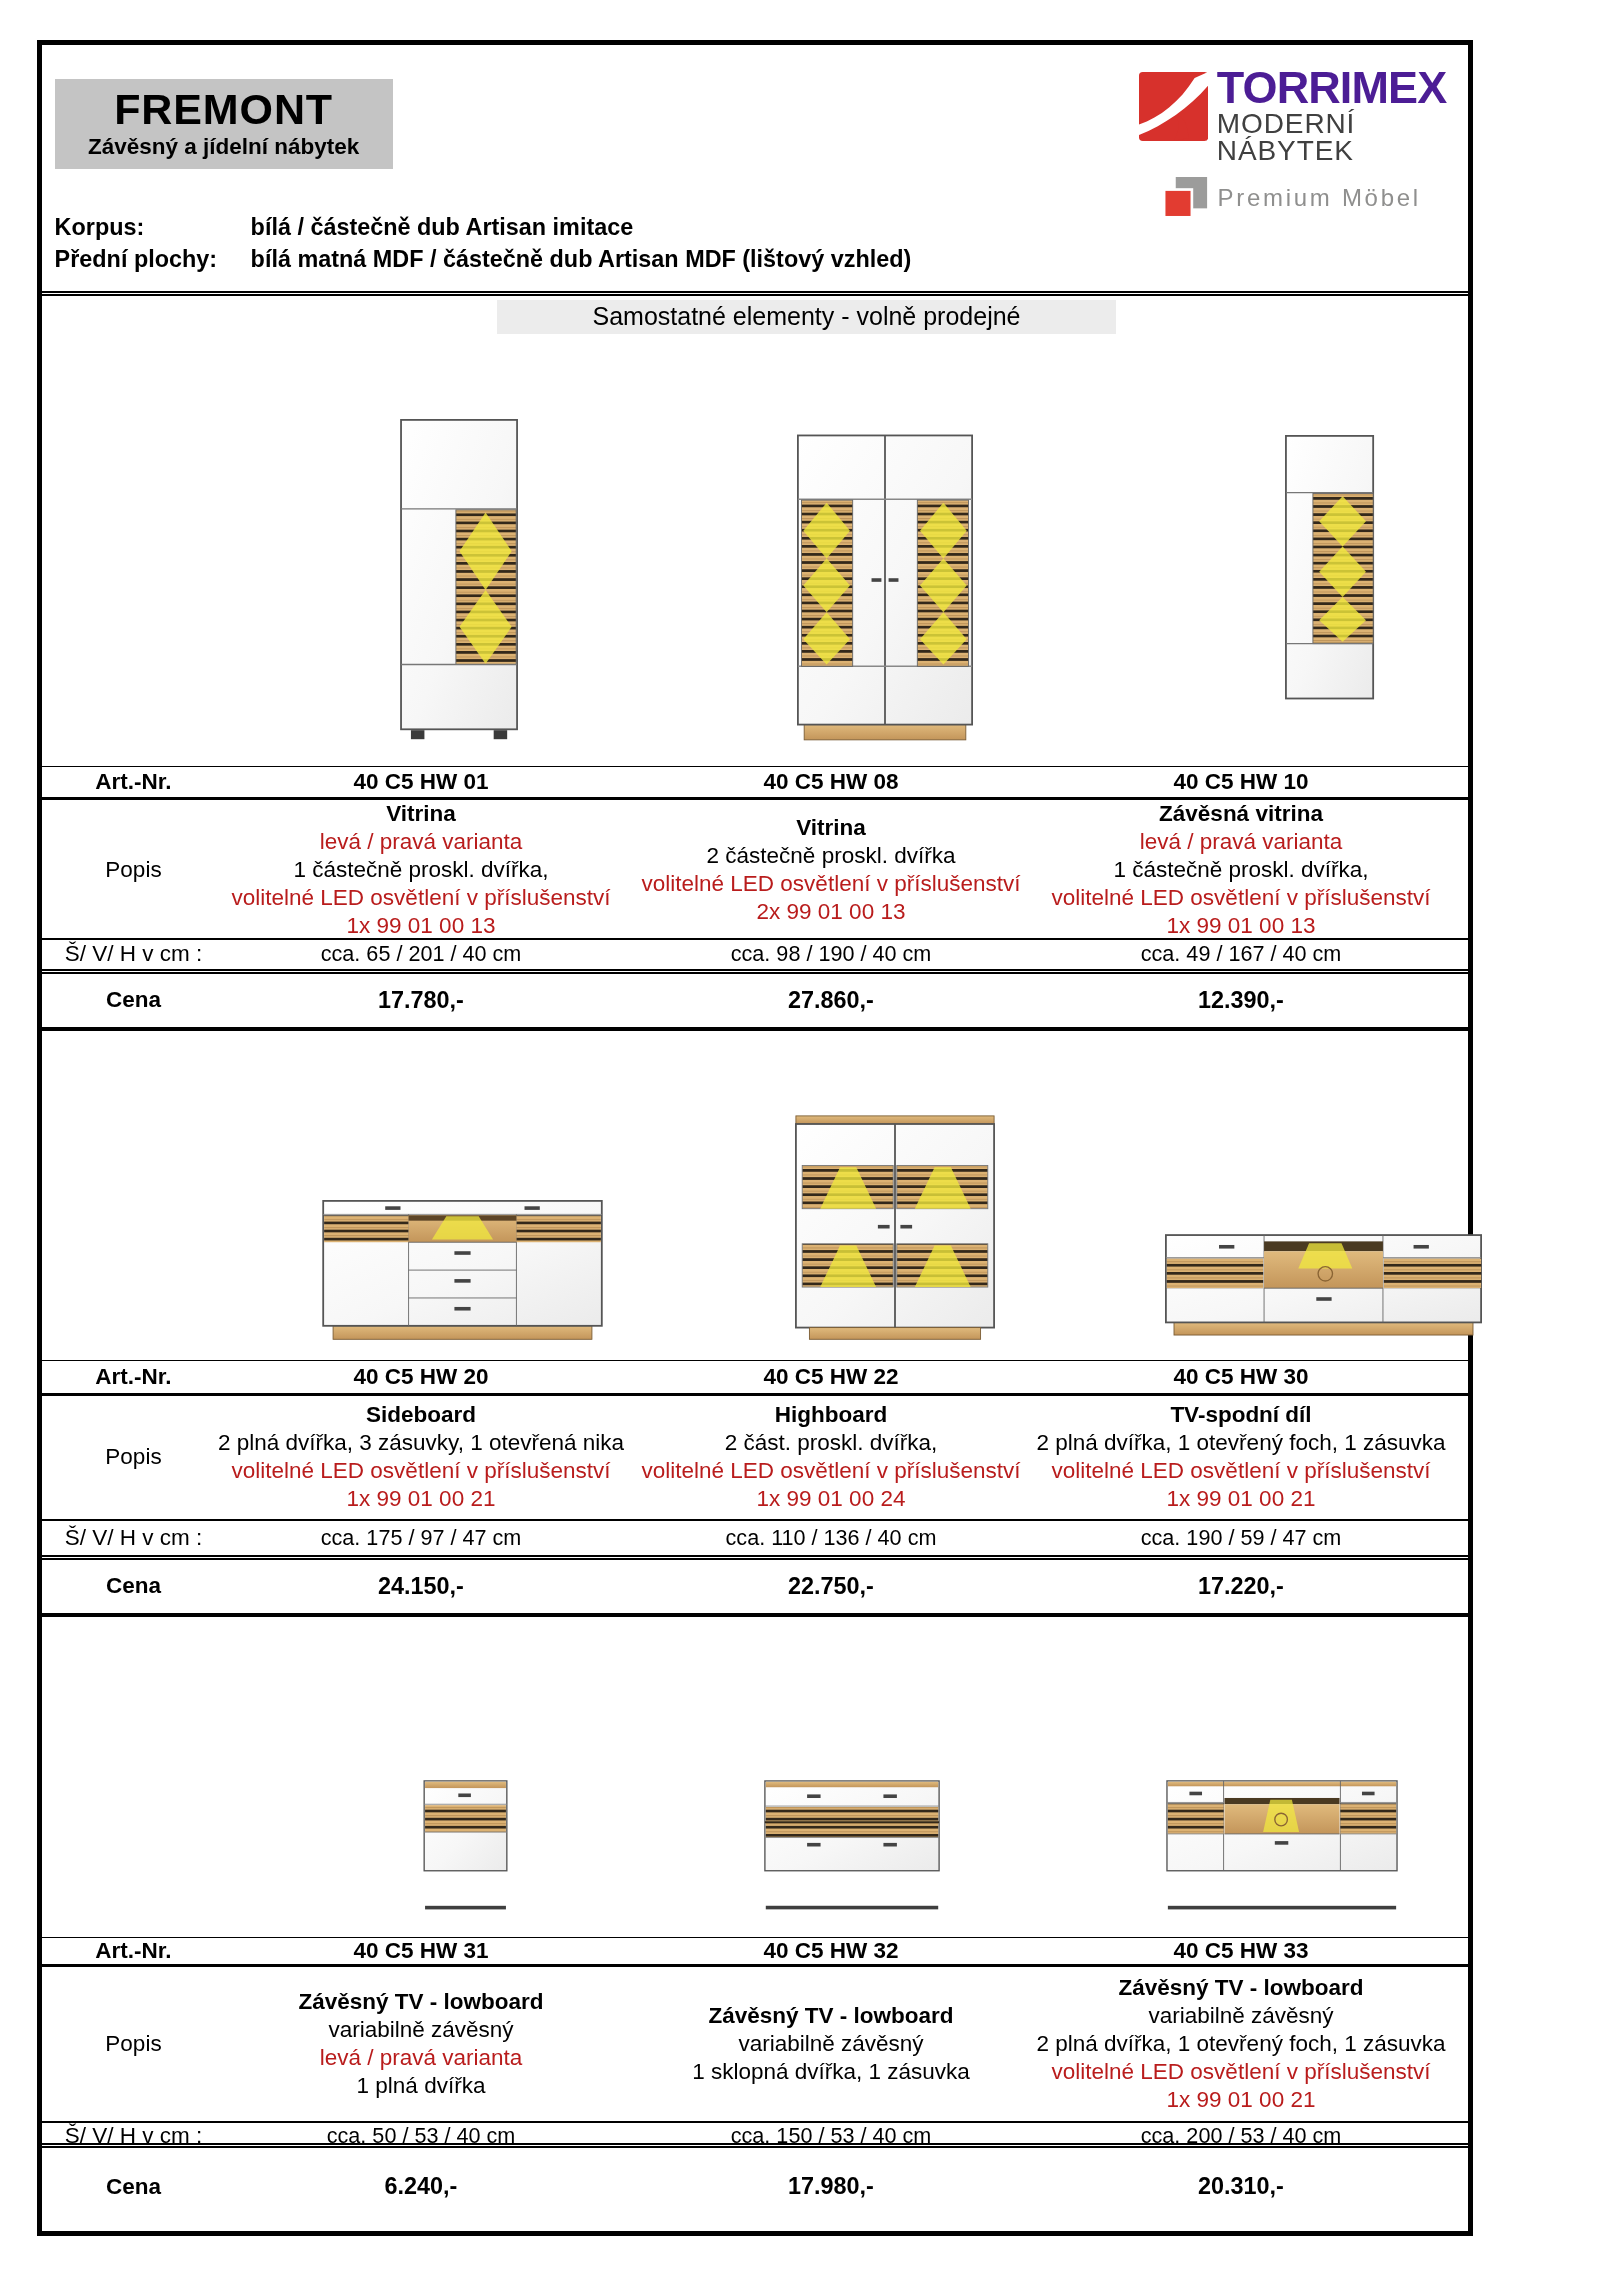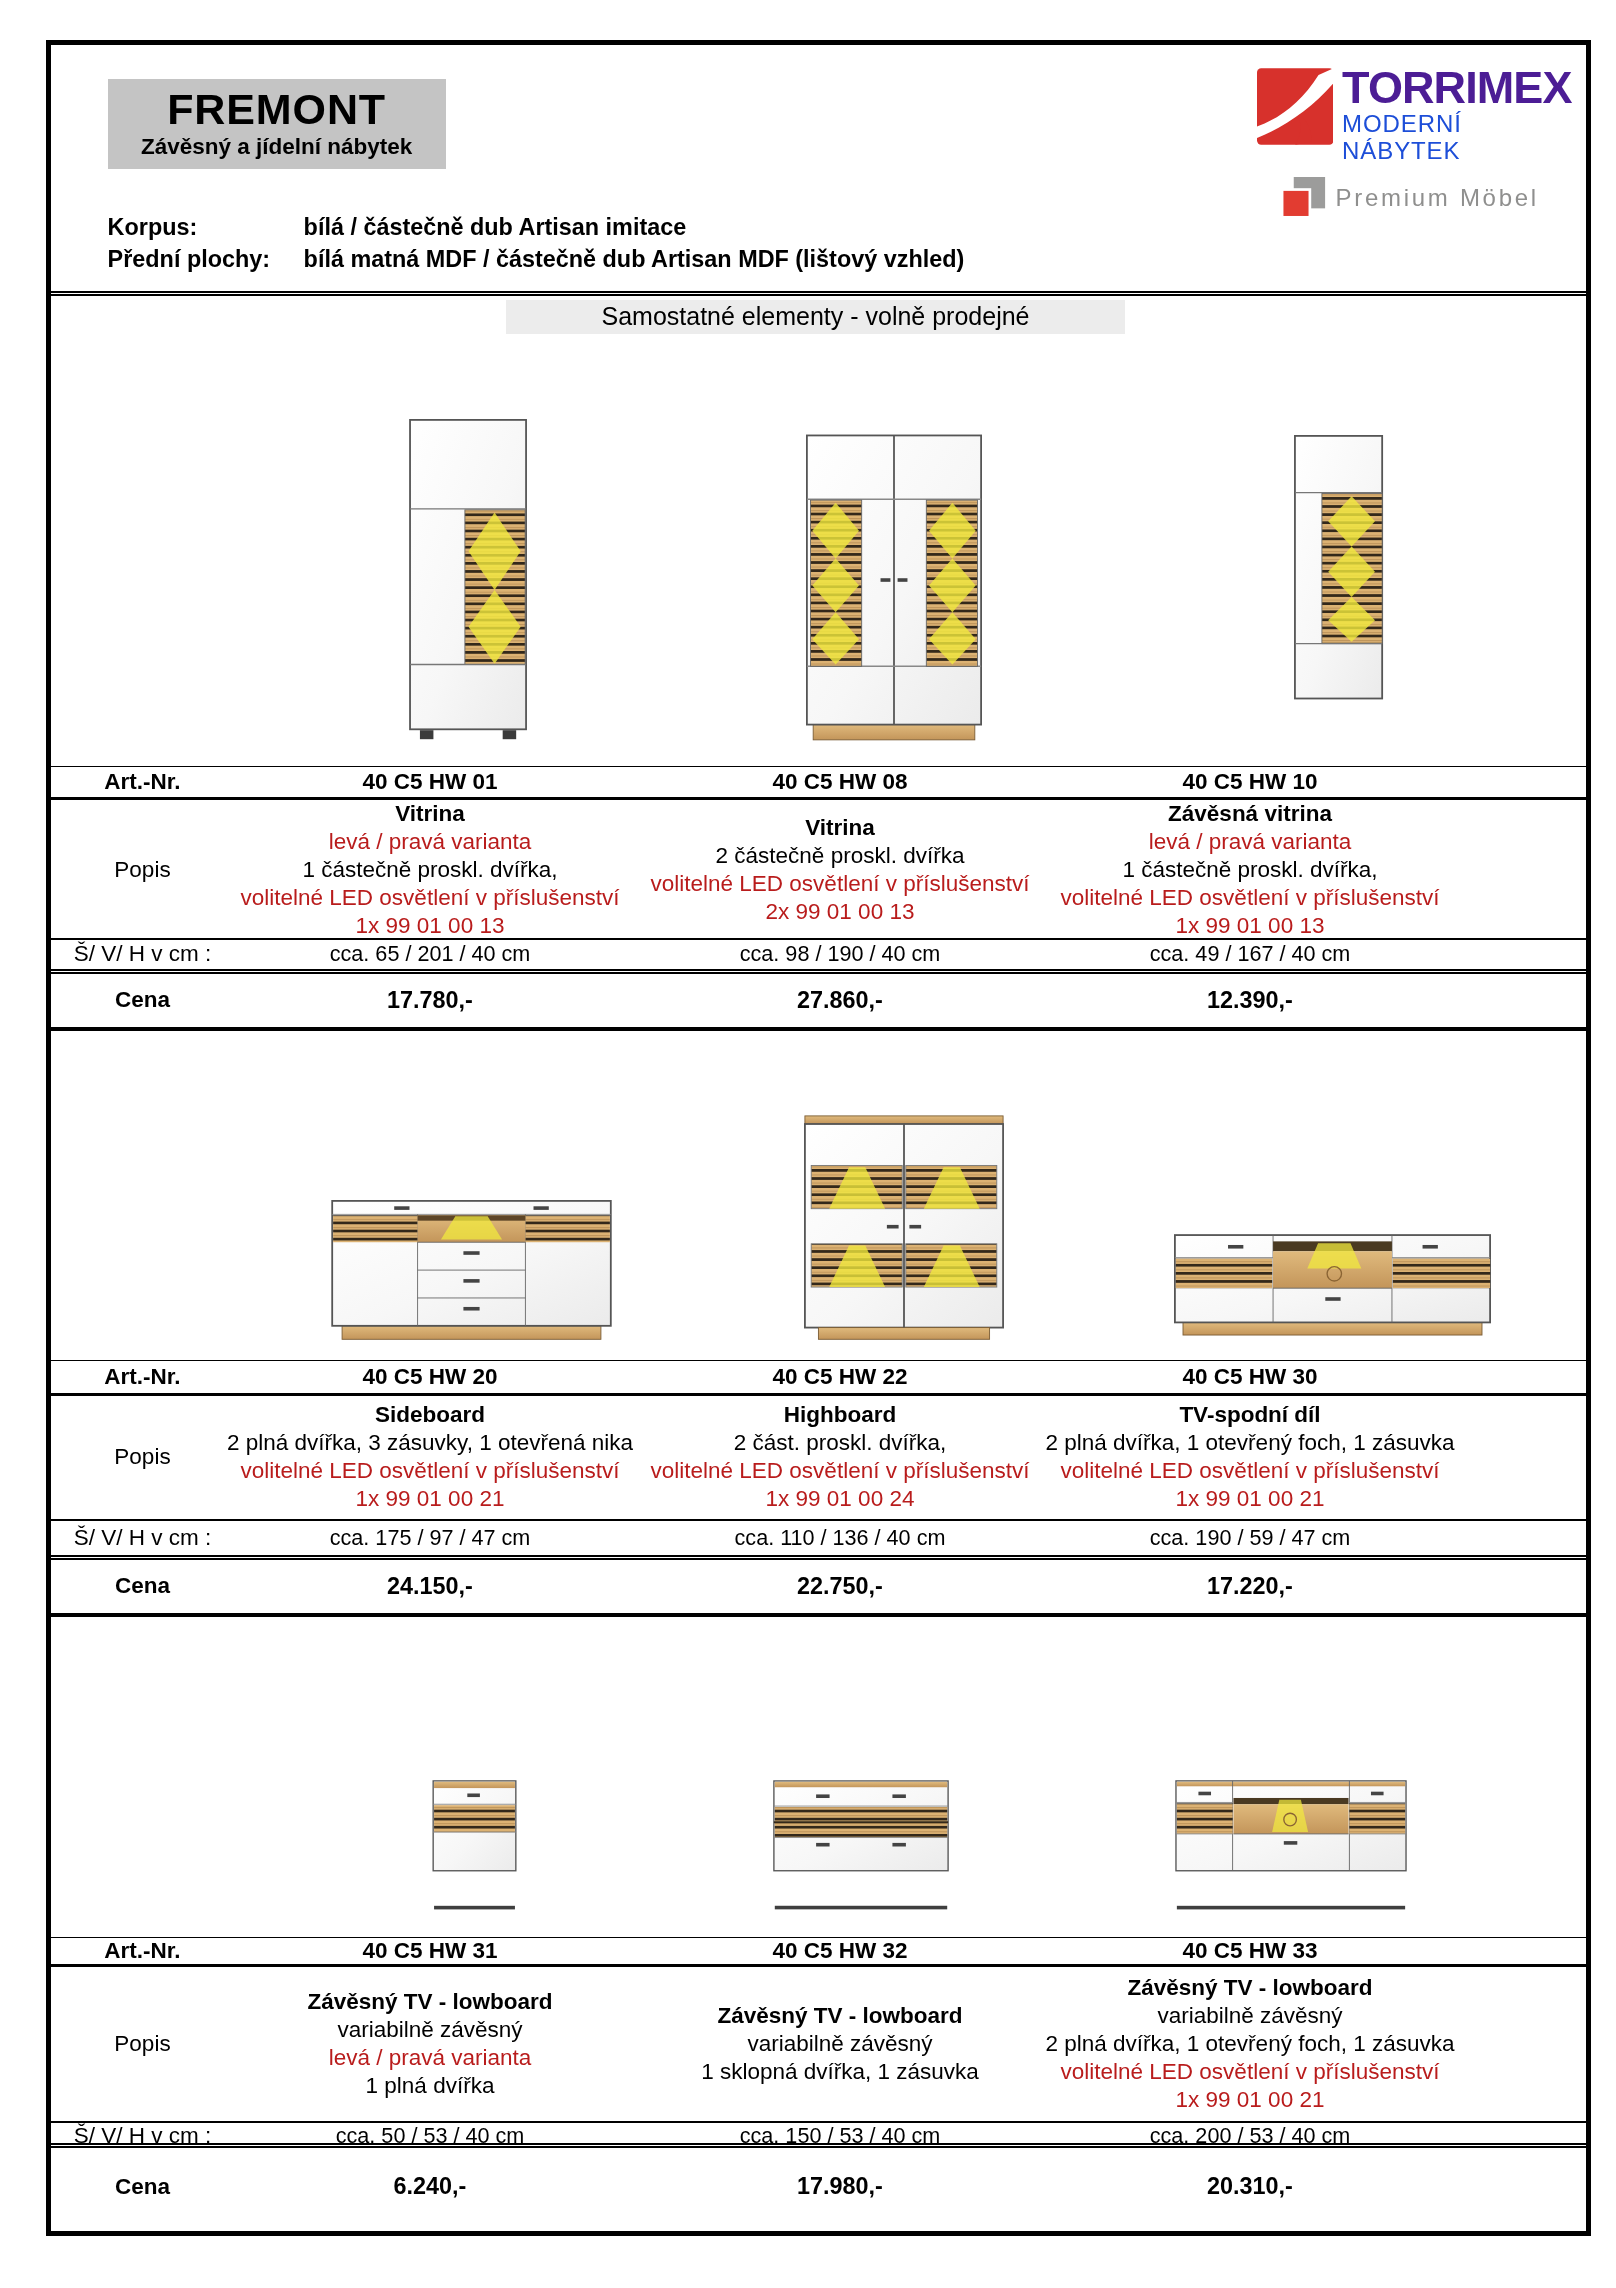--- a/index.html
+++ b/index.html
@@ -1,27 +1,27 @@
 <!DOCTYPE html>
 <html style="font-size:14.4px"><head>
 <meta charset="utf-8">
 <style>
   html,body{margin:0;padding:0;background:#fff;}
   body{width:1617px;height:2288px;font-family:"Liberation Sans",sans-serif;color:#000;position:relative;overflow:hidden;}
-  .frame{position:absolute;left:46px;top:40px;width:1545px;height:2196px;border:5.4px solid #000;box-sizing:border-box;background:#fff;padding-left:44px;}
+  .frame{position:absolute;left:37px;top:40px;width:1436px;height:2196px;border:5.4px solid #000;box-sizing:border-box;background:#fff;}
   
   .header{position:relative;height:246px;}
   .title-box{position:absolute;left:12.6px;top:34px;width:338px;height:90px;background:#c4c4c4;text-align:center;box-sizing:border-box;padding-top:7.2px;}
   .title{font-size:43px;font-weight:bold;letter-spacing:0.9px;line-height:47px;}
   .subtitle{font-size:22.5px;font-weight:bold;line-height:27px;}
   .brand{position:absolute;right:14.4px;top:20px;width:315px;}
   .torrimex{display:flex;align-items:flex-start;}
   .t-word{margin-left:9px;}
   .t-name{font-size:45px;font-weight:bold;letter-spacing:-0.9px;line-height:45px;color:#4c1d95;}
-  .t-tag{font-size:24px;letter-spacing:0.9px;line-height:27px;color:#1d4ed8;}
+  .t-tag{font-size:28px;letter-spacing:0.9px;line-height:27px;color:#404040;}
   .premium{display:flex;align-items:center;margin-top:12.6px;margin-left:25px;}
   .p-label{font-size:24px;color:#8f8f8e;letter-spacing:2.7px;margin-left:9px;}
   .specs{position:absolute;left:12.6px;top:166px;font-size:23.4px;font-weight:bold;line-height:32px;}
   .spec-row{display:flex;}
   .spec-label{width:196px;}
   
   .main{position:absolute;top:246px;left:0;right:0;bottom:0;border-top:5.4px double #000;box-sizing:border-box;}
   .banner{margin:3.6px 0 0 455px;width:619px;height:34px;background:#ececec;display:flex;align-items:center;justify-content:center;font-size:25px;font-weight:normal;}
   .row{display:grid;grid-template-columns:174px 410px 410px 410px 1fr;align-items:center;box-sizing:border-box;}
   .lab{padding-left:9px;font-size:22.5px;text-align:center;}

